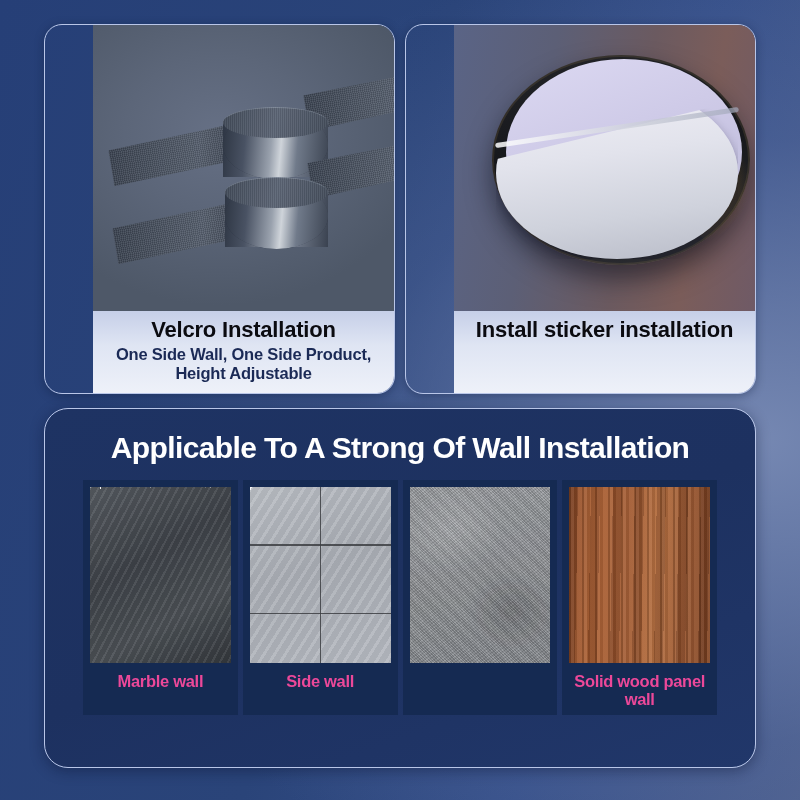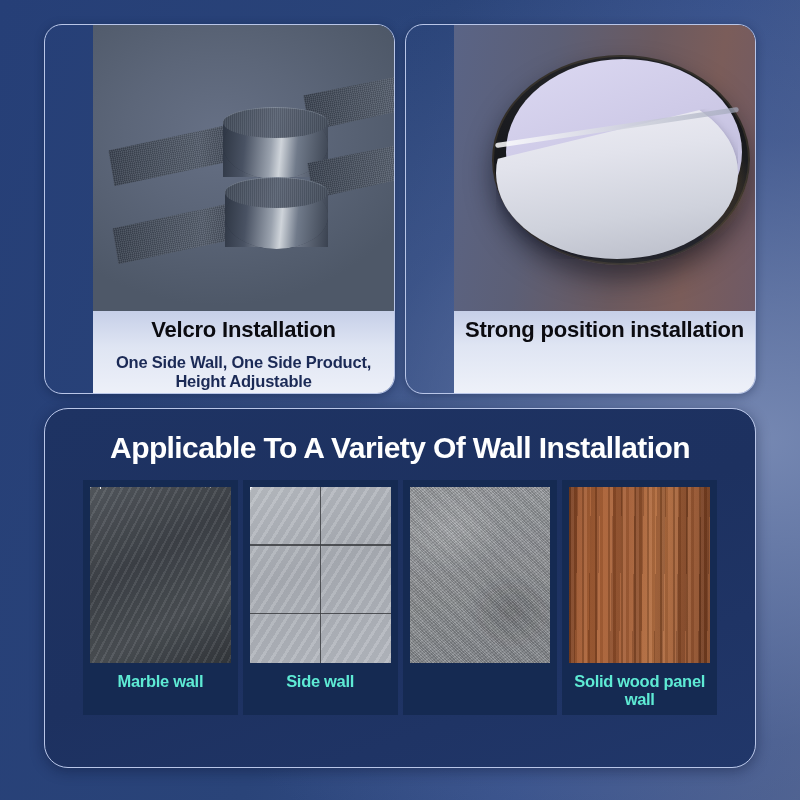--- a/index.html
+++ b/index.html
@@ -183,21 +183,21 @@
     box-sizing: border-box;
   }
   .caption-title {
     font-size: 22px;
     font-weight: bold;
     color: #0b0b10;
     line-height: 1.12;
     letter-spacing: -0.2px;
   }
   .caption-sub {
-    margin-top: 10px;
+    margin-top: 2px;
     font-size: 16.5px;
     font-weight: bold;
     color: #1b2a56;
     line-height: 1.16;
     letter-spacing: -0.2px;
   }
 
   
   .bottom-panel {
     position: absolute;
@@ -247,21 +247,21 @@
     flex-direction: column;
     align-items: center;
   }
   .swatch-img {
     width: 100%;
     height: 176px;
     background-color: #6d7076;
   }
   .swatch-label {
     margin-top: 9px;
-    color: #5eead4;
+    color: #ec4899;
     font-size: 16.5px;
     font-weight: bold;
     text-align: center;
     line-height: 1.12;
     letter-spacing: -0.3px;
   }
 
   
   .tex-marble {
     background:
@@ -342,28 +342,28 @@
 
     <div class="photo-card">
       <div class="photo-area">
         <div class="sticker-bg"></div>
         <div class="sticker-disc"></div>
         <div class="sticker-film-back"></div>
         <div class="sticker-film-front"></div>
         <div class="sticker-peel-edge"></div>
       </div>
       <div class="caption">
-        <div class="caption-title">Strong position installation</div>
+        <div class="caption-title">Install sticker installation</div>
       </div>
     </div>
 
   </div>
 
   <div class="bottom-panel">
-    <div class="panel-title">Applicable To A Variety Of Wall Installation</div>
+    <div class="panel-title">Applicable To A Strong Of Wall Installation</div>
 
     <div class="swatch-row">
 
       <div class="swatch-cell">
         <div class="swatch-img tex-marble"></div>
         <div class="swatch-label">Marble wall</div>
       </div>
 
       <div class="swatch-cell">
         <div class="swatch-img tex-tile"></div>

